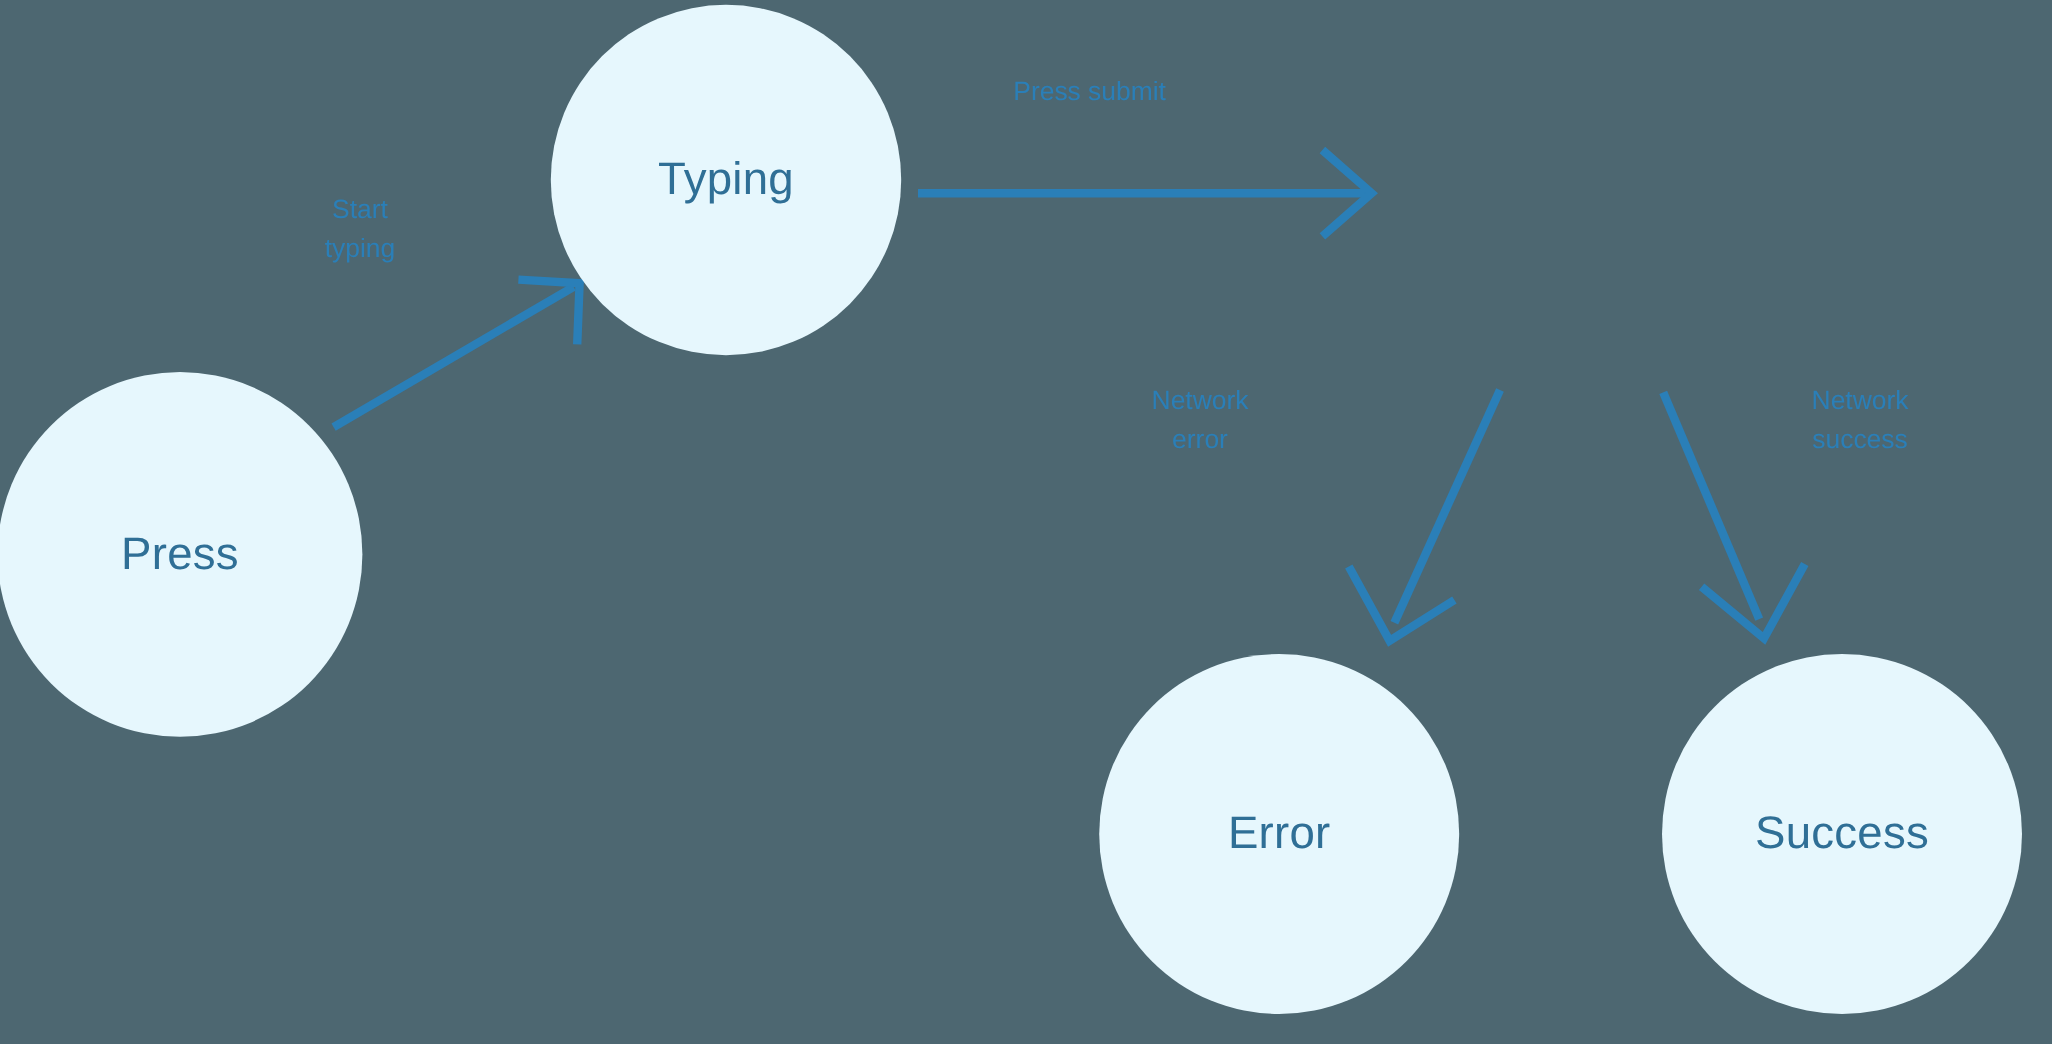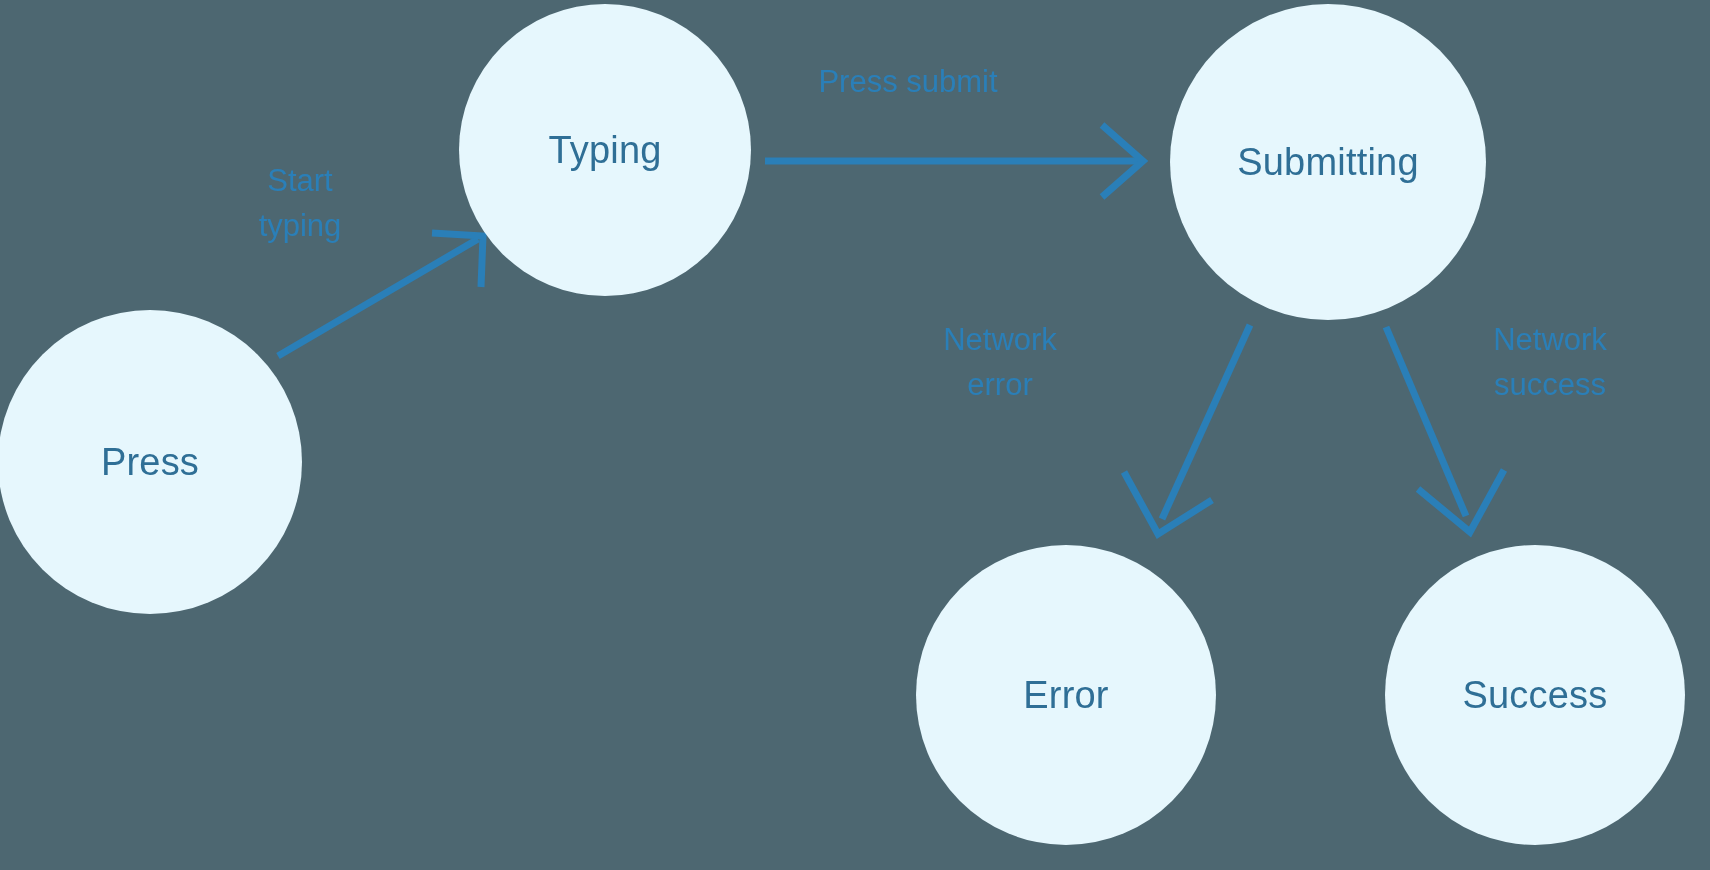--- a/index.html
+++ b/index.html
@@ -28,21 +28,21 @@
     font-size: 38px;
     font-weight: 400;
     letter-spacing: 0.2px;
     white-space: nowrap;
     text-align: center;
     line-height: 1;
   }
   .edge-label {
     position: absolute;
     color: #2a7fb8;
-    font-size: 31px;
+    font-size: 22px;
     font-weight: 400;
     line-height: 1.45;
     text-align: center;
     white-space: pre-line;
     pointer-events: none;
   }
   svg.edges {
     position: absolute;
     left: 0;
     top: 0;
@@ -93,23 +93,20 @@
   </svg>
 
   <div class="state-node" style="left:-2px; top:310px; width:304px; height:304px;">
     <span class="state-label">Press</span>
   </div>
 
   <div class="state-node" style="left:459px; top:4px; width:292px; height:292px;">
     <span class="state-label">Typing</span>
   </div>
 
-  <div class="state-node" style="left:1170px; top:4px; width:316px; height:316px;">
-    <span class="state-label">Submitting</span>
-  </div>
 
   <div class="state-node" style="left:916px; top:545px; width:300px; height:300px;">
     <span class="state-label">Error</span>
   </div>
 
   <div class="state-node" style="left:1385px; top:545px; width:300px; height:300px;">
     <span class="state-label">Success</span>
   </div>
 
   <div class="edge-label" style="left:190px; top:159px; width:220px;">Start

